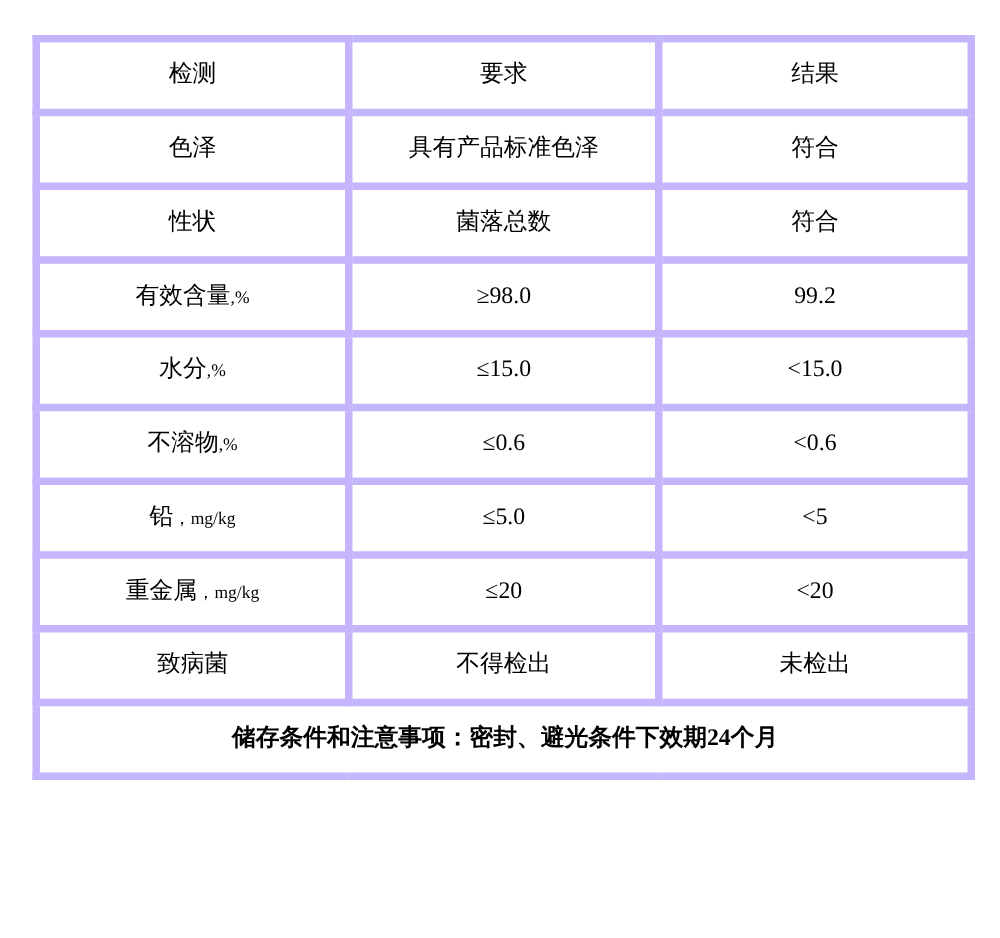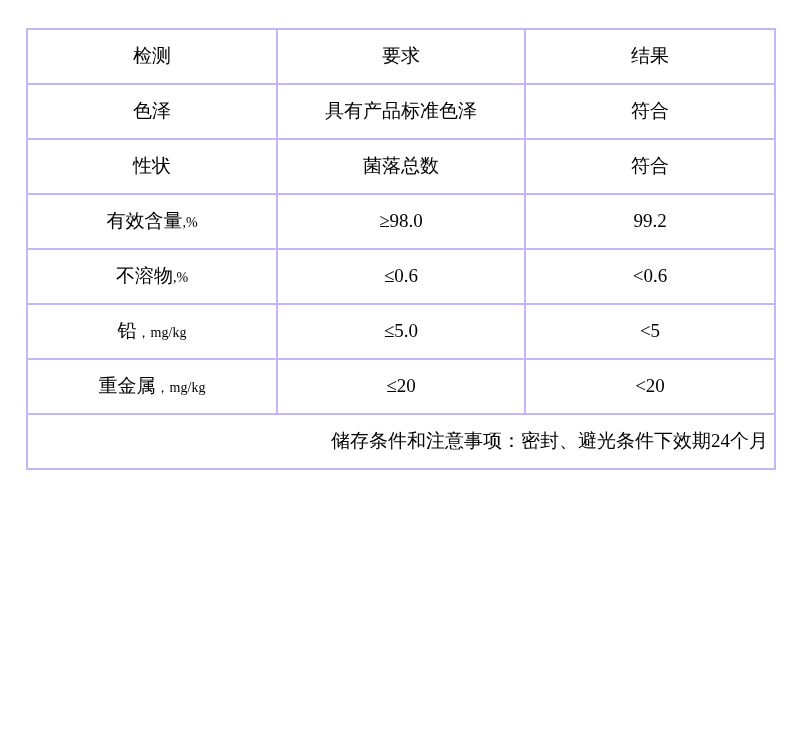--- a/index.html
+++ b/index.html
@@ -20,21 +20,21 @@
     height: 750px;
     box-sizing: border-box;
     padding: 28px 26px 26px 26px;
   }
   table.spec-table {
     width: 748px;
     border-collapse: collapse;
     table-layout: fixed;
   }
   table.spec-table td {
-    border: 2px solid #c4b5fd;
+    border: 6px solid #c4b5fd;
     text-align: center;
     vertical-align: middle;
     padding: 0;
     height: 53px;
     font-size: 19px;
     line-height: 1.2;
     margin-left: 32px;
   }
   col.c-item { width: 250px; }
   col.c-req  { width: 248px; }
@@ -52,22 +52,22 @@
   .num {
     font-family: "Liberation Serif", "DejaVu Serif", serif;
   }
   .footer-row td {
     height: 40px;
     text-align: left;
     font-size: 17px;
   }
   .footer-row .cell-inner {
     padding-left: 8px;
-    text-align: right;
-    font-weight: normal;
+    text-align: center;
+    font-weight: bold;
   }
 </style>
 </head>
 <body>
 
 <div class="page">
   <table class="spec-table">
     <colgroup>
       <col class="c-item">
       <col class="c-req">
@@ -116,20 +116,31 @@
             <span class="cell-inner"><span>有效含量</span><span class="unit">,%</span></span>
           </td>
         <td>
             <span class="cell-inner num">≥98.0</span>
           </td>
         <td>
             <span class="cell-inner num">99.2</span>
           </td>
       </tr>
 
+      <tr>
+        <td>
+            <span class="cell-inner"><span>水分</span><span class="unit">,%</span></span>
+          </td>
+        <td>
+            <span class="cell-inner num">≤15.0</span>
+          </td>
+        <td>
+            <span class="cell-inner num">&lt;15.0</span>
+          </td>
+      </tr>
 
       <tr>
         <td>
             <span class="cell-inner"><span>不溶物</span><span class="unit">,%</span></span>
           </td>
         <td>
             <span class="cell-inner num">≤0.6</span>
           </td>
         <td>
             <span class="cell-inner num">&lt;0.6</span>
@@ -155,20 +166,31 @@
           </td>
         <td>
             <span class="cell-inner num">≤20</span>
           </td>
         <td>
             <span class="cell-inner num">&lt;20</span>
           </td>
       </tr>
 
 
+      <tr>
+        <td>
+            <span class="cell-inner"><span>致病菌</span><span class="unit"></span></span>
+          </td>
+        <td>
+            <span class="cell-inner">不得检出</span>
+          </td>
+        <td>
+            <span class="cell-inner">未检出</span>
+          </td>
+      </tr>
 
       <tr class="footer-row">
         <td colspan="3">
             <span class="cell-inner">储存条件和注意事项：密封、避光条件下效期24个月</span>
           </td>
       </tr>
     </tbody>
   </table>
 </div>
 

